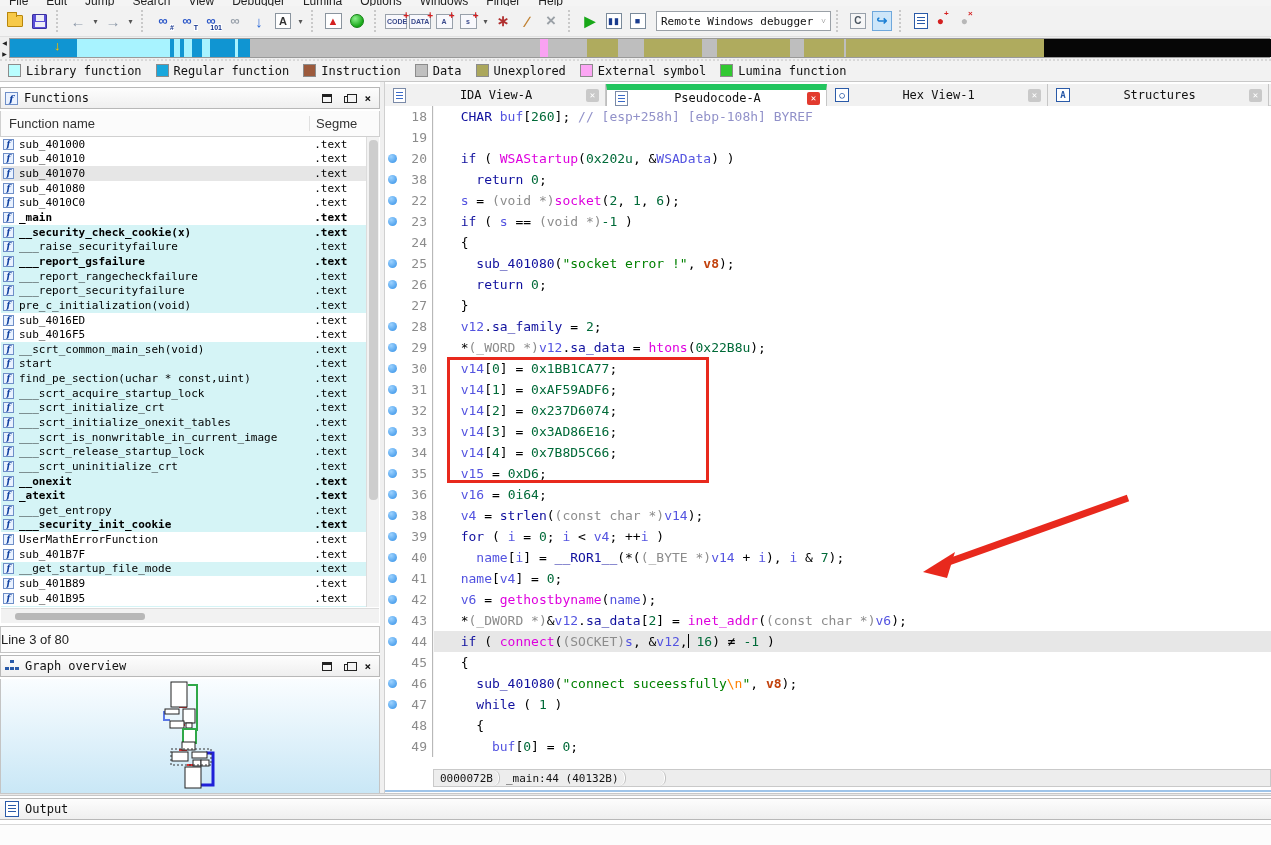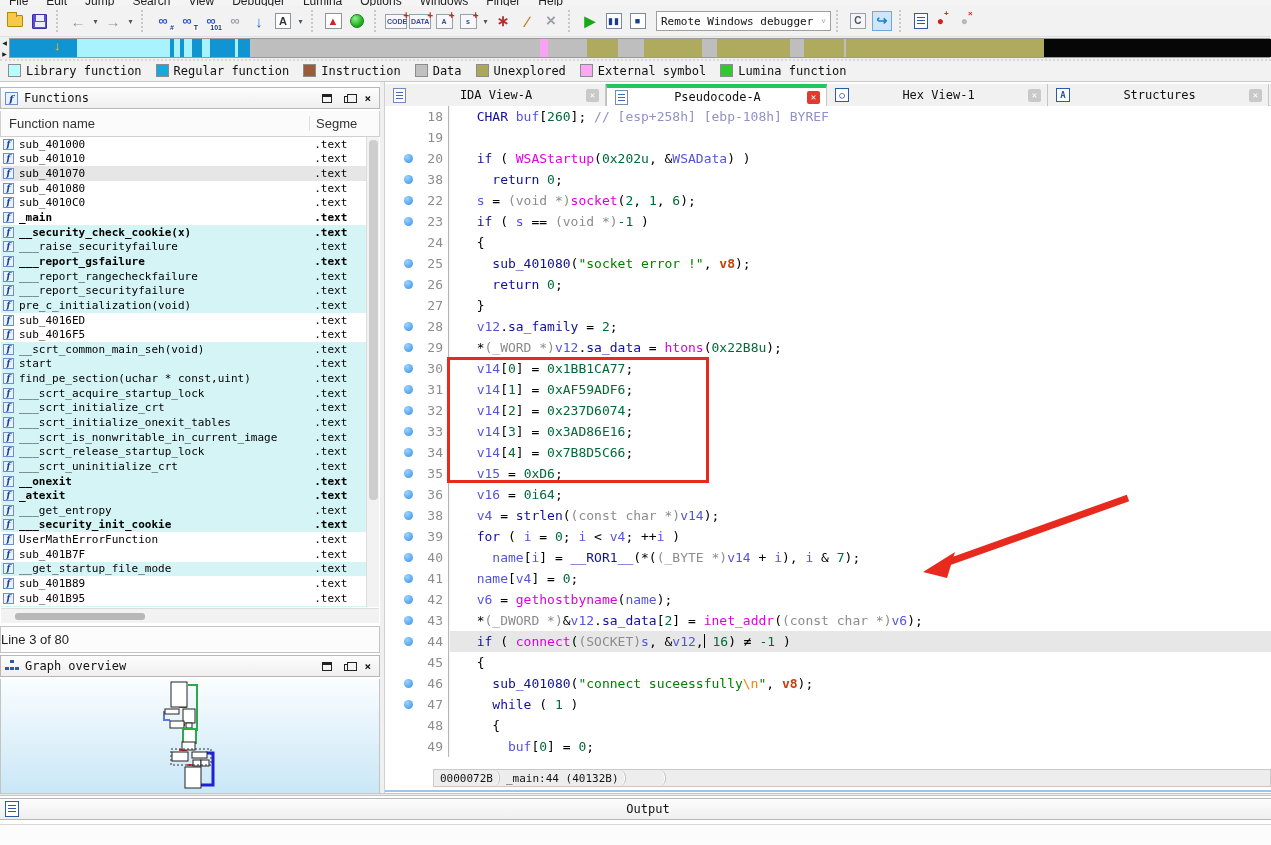--- a/index.html
+++ b/index.html
@@ -86,31 +86,31 @@
 
   
   #graphpanel { position:absolute; left:0; top:570px; width:380px; height:139px; }
   .gico { width:14px; height:12px; margin:0 6px 0 4px; position:relative; }
   .gico i { position:absolute; width:4px; height:3px; background:#2A5AA8; }
   #graphbody { position:absolute; left:0; top:24px; width:380px; height:115px; background:linear-gradient(#FAFDFF,#C9E7F6); border:1px solid #C4C4C4; border-top:none; }
 
   
   #tabbar { position:absolute; left:0; top:2px; width:886px; height:22px; background:#F1F1F1; display:flex; border-bottom:1px solid #D4D4D4; }
   .tab { width:221px; height:22px; display:flex; align-items:center; border-right:1px solid #C6C6C6; background:#F1F1F1; font-family:"DejaVu Sans Mono",monospace; font-size:12px; color:#111; position:relative; }
-  .tab.active { background:#fff; border-top:4px solid #22c55e; border-left:1px solid #BDBDBD; }
+  .tab.active { background:#fff; border-top:6px solid #22c55e; border-left:1px solid #BDBDBD; }
   .tab .tlabel { flex:1; text-align:center; }
   .tclose { width:13px; height:13px; margin-right:6px; border-radius:2px; background:#C9C9C9; color:#fff; font-size:9px; font-weight:bold; text-align:center; line-height:13px; }
   .tclose.red { background:#E23A2E; }
   .ticon { margin-left:8px; width:13px; height:15px; flex:none; }
   .ticon.doc { background:#fff; border:1px solid #7A8AA8; box-shadow:inset 0 2px 0 #fff; position:relative; }
   .ticon.doc:before { content:""; position:absolute; left:2px; top:3px; width:7px; height:1px; background:#3A6AC8; box-shadow:0 3px 0 #3A6AC8, 0 6px 0 #3A6AC8; }
   .ticon.hex,.ticon.struct { width:14px; height:14px; border:1px solid #2A5AA8; background:#fff; color:#2A5AA8; font-size:9px; font-weight:bold; text-align:center; line-height:12px; }
 
   
-  #codearea { position:absolute; left:0; top:24px; width:886px; height:663px; background:#fff; overflow:hidden; font-family:"DejaVu Sans Mono",monospace; font-size:13px;padding-left:16px; }
+  #codearea { position:absolute; left:0; top:24px; width:886px; height:663px; background:#fff; overflow:hidden; font-family:"DejaVu Sans Mono",monospace; font-size:13px; }
   .codeline { position:relative; height:21px; line-height:21px; white-space:pre; display:flex; }
   .cl-dot { width:14px; flex:none; position:relative; }
   .cl-dot i { position:absolute; left:3px; top:6px; width:9px; height:9px; border-radius:50%; background:radial-gradient(circle at 35% 30%, #9CD2FF, #4DA0EC 75%); }
   .cl-num { width:33px; flex:none; text-align:right; color:#8C8C8C; padding-right:5px; }
   .cl-div { width:2px; flex:none; border-left:1px solid #B8B8B8; border-right:1px solid #F5F5F5; }
   .cl-code { flex:1; padding-left:11px; color:#000; }
   .codeline.hl .cl-code { background:#E7E7E7; }
   .tk-kw  { color:#10109E; }
   .tk-var { color:#5353E0; }
   .tk-imp { color:#DE00DE; }
@@ -125,21 +125,21 @@
   .tk-caret { display:inline-block; width:0; height:14px; border-left:1px solid #000; vertical-align:-2px; }
   #redbox { position:absolute; left:62px; top:251px; width:262px; height:126px; border:3px solid #E8291D; pointer-events:none; }
   #arrowsvg { position:absolute; left:0; top:0; width:886px; height:663px; pointer-events:none; }
   #codestatus { position:absolute; left:48px; top:687px; width:838px; height:18px; background:#EDEDED; border:1px solid #C9C9C9; display:flex; font-family:"DejaVu Sans Mono",monospace; font-size:11px; color:#111; align-items:center; }
   #codestatus .cell { height:100%; display:flex; align-items:center; padding:0 6px; border-right:1px solid #C0C0C0; box-shadow:inset -1px 0 0 #fff;border-radius:7px; }
   #codebottomline { position:absolute; left:0; top:708px; width:886px; height:2px; background:#9FC4E8; }
 
   
   #bottomsplit { position:absolute; left:0; top:793px; width:1271px; height:3px; background:#E8E8E8; border-top:1px solid #C8C8C8; border-bottom:1px solid #C8C8C8; }
   #outputpanel { position:absolute; left:0; top:798px; width:1271px; height:25px; }
-  #outputpanel .ptitle { border-left:none; border-right:none;text-align:center; }
+  #outputpanel .ptitle { border-left:none; border-right:none; }
   #statusarea { position:absolute; left:0; top:824px; width:1271px; height:21px; background:#FCFCFC; border-top:1px solid #D8D8D8; }
 </style>
 </head>
 <body>
 
 <div id="app">
 
   <div id="menubar"><span class="mi">File</span><span class="mi">Edit</span><span class="mi">Jump</span><span class="mi">Search</span><span class="mi">View</span><span class="mi">Debugger</span><span class="mi">Lumina</span><span class="mi">Options</span><span class="mi">Windows</span><span class="mi">Finger</span><span class="mi">Help</span></div>
 
   <div id="toolbar">

